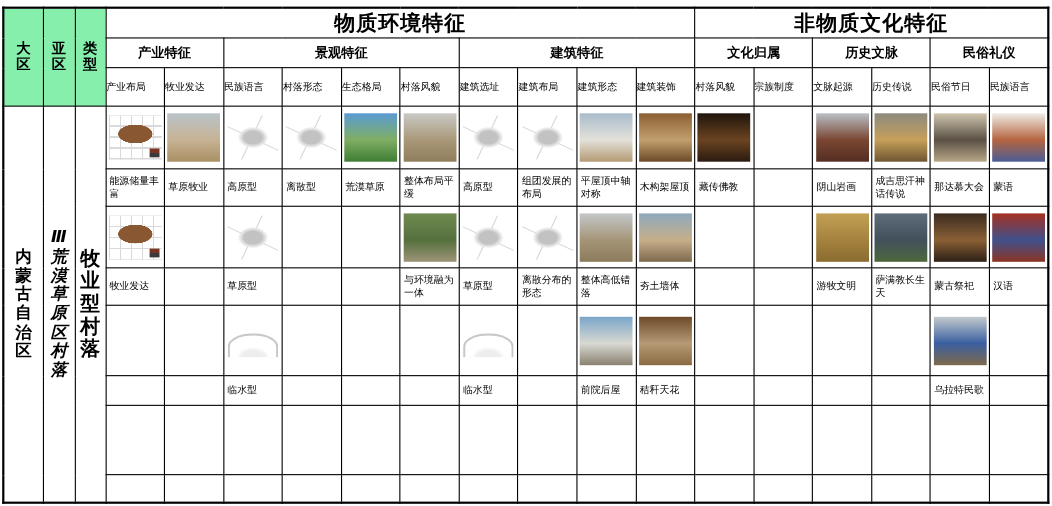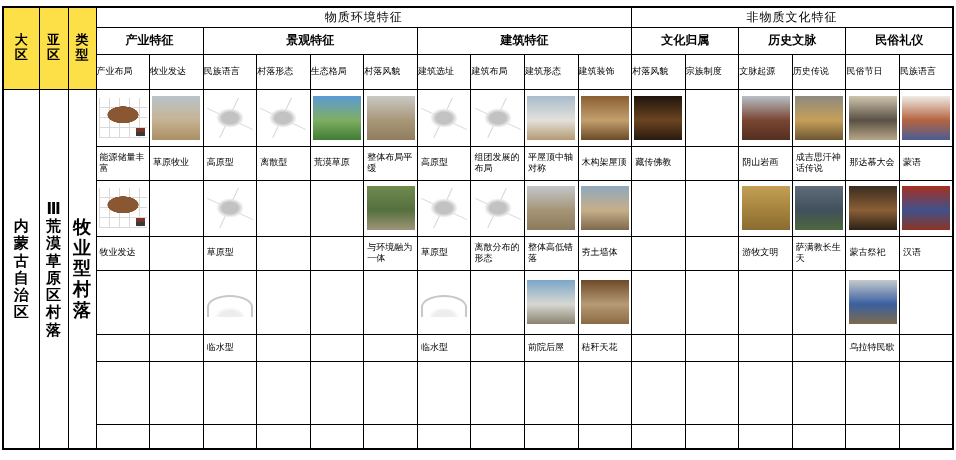--- a/index.html
+++ b/index.html
@@ -1,33 +1,33 @@
 <!DOCTYPE html>
 <html><head>
 <meta charset="utf-8">
 <style>
   html,body{margin:0;padding:0;background:#fff;}
   body{width:956px;height:460px;overflow:hidden;
        font-family:"Liberation Sans","DejaVu Sans",sans-serif;color:#000;}
   .page{padding:6px 2px 0 2px;}
   table{border-collapse:collapse;table-layout:fixed;width:952px;border:2px solid #000;}
   td,th{border:1px solid #000;padding:0;overflow:hidden;vertical-align:middle;}
-  .g1{font-size:12px;font-weight:normal;text-align:center;letter-spacing:1px;}
+  .g1{font-size:19px;font-weight:bold;text-align:center;letter-spacing:1px;}
   .g2{font-size:12px;font-weight:bold;text-align:center;}
   .leaf{font-size:9px;font-weight:normal;text-align:left;}
   .hr1{height:20px;} .hr2{height:27px;} .hr3{height:35px;}
   .r-img0{height:57px;} .r-txt0{height:34px;}
   .r-img1{height:56px;} .r-txt1{height:34px;}
   .r-img2{height:64px;} .r-txt2{height:27px;}
   .r-img3{height:63px;} .r-txt3{height:25px;}
   .vtext{width:1.15em;margin:0 auto;word-break:break-all;line-height:1.15;
          text-align:center;font-weight:bold;}
-  .region-head{font-size:13px;background:#fde047;}
+  .region-head{font-size:13px;background:#86efac;}
   .region-val{background:#fff;}
-  .rv0{font-size:15px;} .rv1{font-size:15px;} .rv2{font-size:18px;}
+  .rv0{font-size:15px;} .rv1{font-size:15px;font-style:italic;} .rv2{font-size:18px;}
   .imgcell{text-align:center;}
   .txtcell{font-size:9px;line-height:1.25;padding:1px 2px 1px 3px;text-align:left;vertical-align:middle;}
   .thumb{margin:0 auto;}
   .photo{width:48px;height:44px;}
   .map{width:48px;height:40px;position:relative;background:
     radial-gradient(55% 36% at 50% 42%, #8a5733 0 58%, rgba(0,0,0,0) 60%),
     repeating-linear-gradient(0deg,#d9d9d9 0 1px,rgba(0,0,0,0) 1px 10px),
     repeating-linear-gradient(90deg,#d9d9d9 0 1px,rgba(0,0,0,0) 1px 10px),#fff;}
   .map::after{content:"";position:absolute;right:2px;bottom:2px;width:9px;height:8px;
     background:linear-gradient(180deg,#7a3424 50%,#3a3a3a 50%);}

